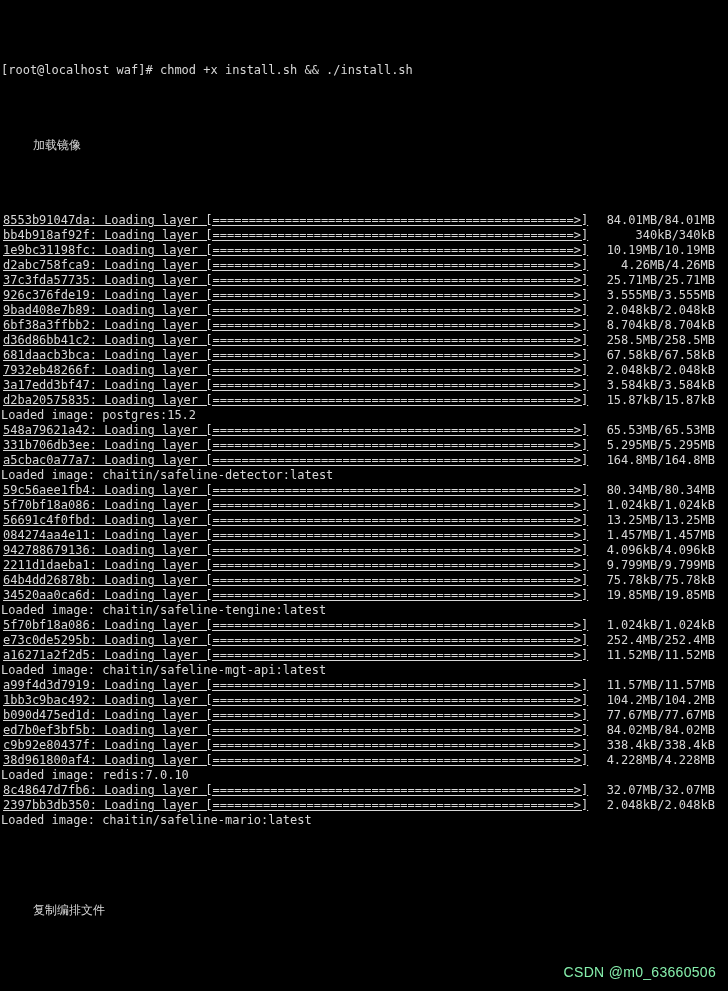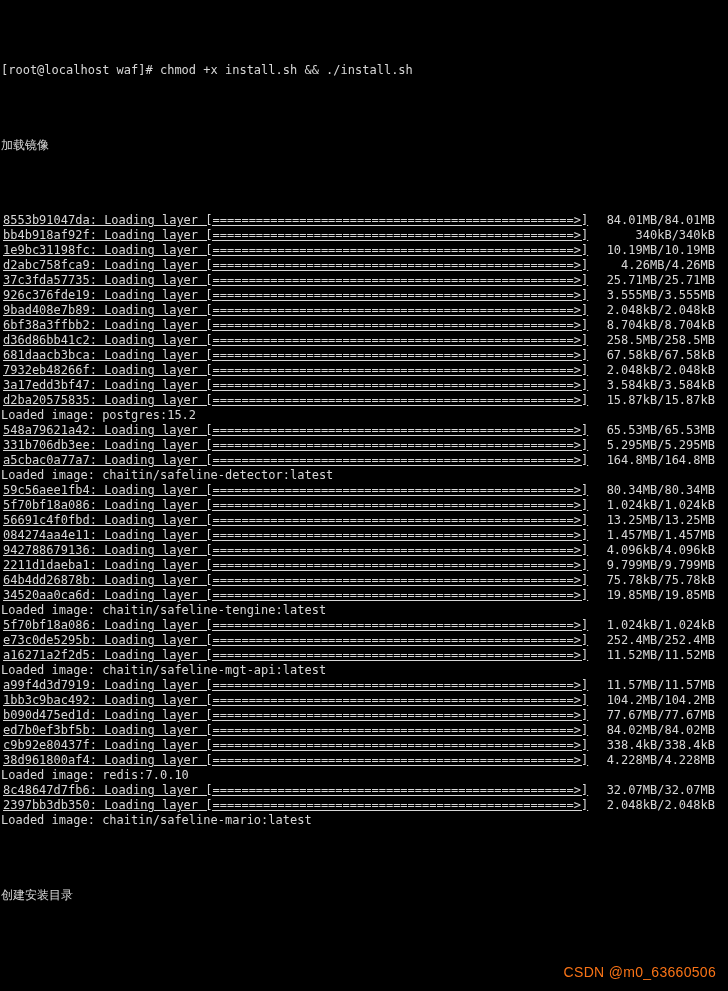--- a/index.html
+++ b/index.html
@@ -50,26 +50,27 @@
     position: absolute;
     right: 13px;
     top: 0;
     white-space: pre;
     text-align: center;
   }
   .txt-plain { color: #d8d8d8; }
   .cjk {
     font-family: "DejaVu Sans", "Liberation Sans", sans-serif;
     font-size: 12px;
+    padding-left: 32px;
   }
   #watermark {
     position: absolute;
     right: 12px;
     bottom: 11px;
-    color: #f97316;
+    color: #86efac;
     font-family: "Liberation Sans", "DejaVu Sans", sans-serif;
     font-size: 14px;
     letter-spacing: 0.3px;
     white-space: pre;
   }
 </style>
 </head>
 <body>
 
 <div id="terminal">
@@ -77,22 +78,22 @@
   
   <div class="line txt-plain">[root@localhost waf]# chmod +x install.sh &amp;&amp; ./install.sh</div>
 
   
   <div class="line cjk txt-plain">加载镜像</div>
 
   
   <div id="log-body"><div class="layer-row txt-plain"><span class="layer-left">8553b91047da: Loading layer [==================================================&gt;]</span><span class="layer-size">84.01MB/84.01MB</span></div><div class="layer-row txt-plain"><span class="layer-left">bb4b918af92f: Loading layer [==================================================&gt;]</span><span class="layer-size">340kB/340kB</span></div><div class="layer-row txt-plain"><span class="layer-left">1e9bc31198fc: Loading layer [==================================================&gt;]</span><span class="layer-size">10.19MB/10.19MB</span></div><div class="layer-row txt-plain"><span class="layer-left">d2abc758fca9: Loading layer [==================================================&gt;]</span><span class="layer-size">4.26MB/4.26MB</span></div><div class="layer-row txt-plain"><span class="layer-left">37c3fda57735: Loading layer [==================================================&gt;]</span><span class="layer-size">25.71MB/25.71MB</span></div><div class="layer-row txt-plain"><span class="layer-left">926c376fde19: Loading layer [==================================================&gt;]</span><span class="layer-size">3.555MB/3.555MB</span></div><div class="layer-row txt-plain"><span class="layer-left">9bad408e7b89: Loading layer [==================================================&gt;]</span><span class="layer-size">2.048kB/2.048kB</span></div><div class="layer-row txt-plain"><span class="layer-left">6bf38a3ffbb2: Loading layer [==================================================&gt;]</span><span class="layer-size">8.704kB/8.704kB</span></div><div class="layer-row txt-plain"><span class="layer-left">d36d86bb41c2: Loading layer [==================================================&gt;]</span><span class="layer-size">258.5MB/258.5MB</span></div><div class="layer-row txt-plain"><span class="layer-left">681daacb3bca: Loading layer [==================================================&gt;]</span><span class="layer-size">67.58kB/67.58kB</span></div><div class="layer-row txt-plain"><span class="layer-left">7932eb48266f: Loading layer [==================================================&gt;]</span><span class="layer-size">2.048kB/2.048kB</span></div><div class="layer-row txt-plain"><span class="layer-left">3a17edd3bf47: Loading layer [==================================================&gt;]</span><span class="layer-size">3.584kB/3.584kB</span></div><div class="layer-row txt-plain"><span class="layer-left">d2ba20575835: Loading layer [==================================================&gt;]</span><span class="layer-size">15.87kB/15.87kB</span></div><div class="line txt-plain">Loaded image: postgres:15.2</div><div class="layer-row txt-plain"><span class="layer-left">548a79621a42: Loading layer [==================================================&gt;]</span><span class="layer-size">65.53MB/65.53MB</span></div><div class="layer-row txt-plain"><span class="layer-left">331b706db3ee: Loading layer [==================================================&gt;]</span><span class="layer-size">5.295MB/5.295MB</span></div><div class="layer-row txt-plain"><span class="layer-left">a5cbac0a77a7: Loading layer [==================================================&gt;]</span><span class="layer-size">164.8MB/164.8MB</span></div><div class="line txt-plain">Loaded image: chaitin/safeline-detector:latest</div><div class="layer-row txt-plain"><span class="layer-left">59c56aee1fb4: Loading layer [==================================================&gt;]</span><span class="layer-size">80.34MB/80.34MB</span></div><div class="layer-row txt-plain"><span class="layer-left">5f70bf18a086: Loading layer [==================================================&gt;]</span><span class="layer-size">1.024kB/1.024kB</span></div><div class="layer-row txt-plain"><span class="layer-left">56691c4f0fbd: Loading layer [==================================================&gt;]</span><span class="layer-size">13.25MB/13.25MB</span></div><div class="layer-row txt-plain"><span class="layer-left">084274aa4e11: Loading layer [==================================================&gt;]</span><span class="layer-size">1.457MB/1.457MB</span></div><div class="layer-row txt-plain"><span class="layer-left">942788679136: Loading layer [==================================================&gt;]</span><span class="layer-size">4.096kB/4.096kB</span></div><div class="layer-row txt-plain"><span class="layer-left">2211d1daeba1: Loading layer [==================================================&gt;]</span><span class="layer-size">9.799MB/9.799MB</span></div><div class="layer-row txt-plain"><span class="layer-left">64b4dd26878b: Loading layer [==================================================&gt;]</span><span class="layer-size">75.78kB/75.78kB</span></div><div class="layer-row txt-plain"><span class="layer-left">34520aa0ca6d: Loading layer [==================================================&gt;]</span><span class="layer-size">19.85MB/19.85MB</span></div><div class="line txt-plain">Loaded image: chaitin/safeline-tengine:latest</div><div class="layer-row txt-plain"><span class="layer-left">5f70bf18a086: Loading layer [==================================================&gt;]</span><span class="layer-size">1.024kB/1.024kB</span></div><div class="layer-row txt-plain"><span class="layer-left">e73c0de5295b: Loading layer [==================================================&gt;]</span><span class="layer-size">252.4MB/252.4MB</span></div><div class="layer-row txt-plain"><span class="layer-left">a16271a2f2d5: Loading layer [==================================================&gt;]</span><span class="layer-size">11.52MB/11.52MB</span></div><div class="line txt-plain">Loaded image: chaitin/safeline-mgt-api:latest</div><div class="layer-row txt-plain"><span class="layer-left">a99f4d3d7919: Loading layer [==================================================&gt;]</span><span class="layer-size">11.57MB/11.57MB</span></div><div class="layer-row txt-plain"><span class="layer-left">1bb3c9bac492: Loading layer [==================================================&gt;]</span><span class="layer-size">104.2MB/104.2MB</span></div><div class="layer-row txt-plain"><span class="layer-left">b090d475ed1d: Loading layer [==================================================&gt;]</span><span class="layer-size">77.67MB/77.67MB</span></div><div class="layer-row txt-plain"><span class="layer-left">ed7b0ef3bf5b: Loading layer [==================================================&gt;]</span><span class="layer-size">84.02MB/84.02MB</span></div><div class="layer-row txt-plain"><span class="layer-left">c9b92e80437f: Loading layer [==================================================&gt;]</span><span class="layer-size">338.4kB/338.4kB</span></div><div class="layer-row txt-plain"><span class="layer-left">38d961800af4: Loading layer [==================================================&gt;]</span><span class="layer-size">4.228MB/4.228MB</span></div><div class="line txt-plain">Loaded image: redis:7.0.10</div><div class="layer-row txt-plain"><span class="layer-left">8c48647d7fb6: Loading layer [==================================================&gt;]</span><span class="layer-size">32.07MB/32.07MB</span></div><div class="layer-row txt-plain"><span class="layer-left">2397bb3db350: Loading layer [==================================================&gt;]</span><span class="layer-size">2.048kB/2.048kB</span></div><div class="line txt-plain">Loaded image: chaitin/safeline-mario:latest</div></div>
 
   
-  <div class="line cjk txt-plain">创建安装目录</div>
   
+  <div class="line cjk txt-plain">复制编排文件</div>
   
   
 
   
 
   
   
 
   
 

